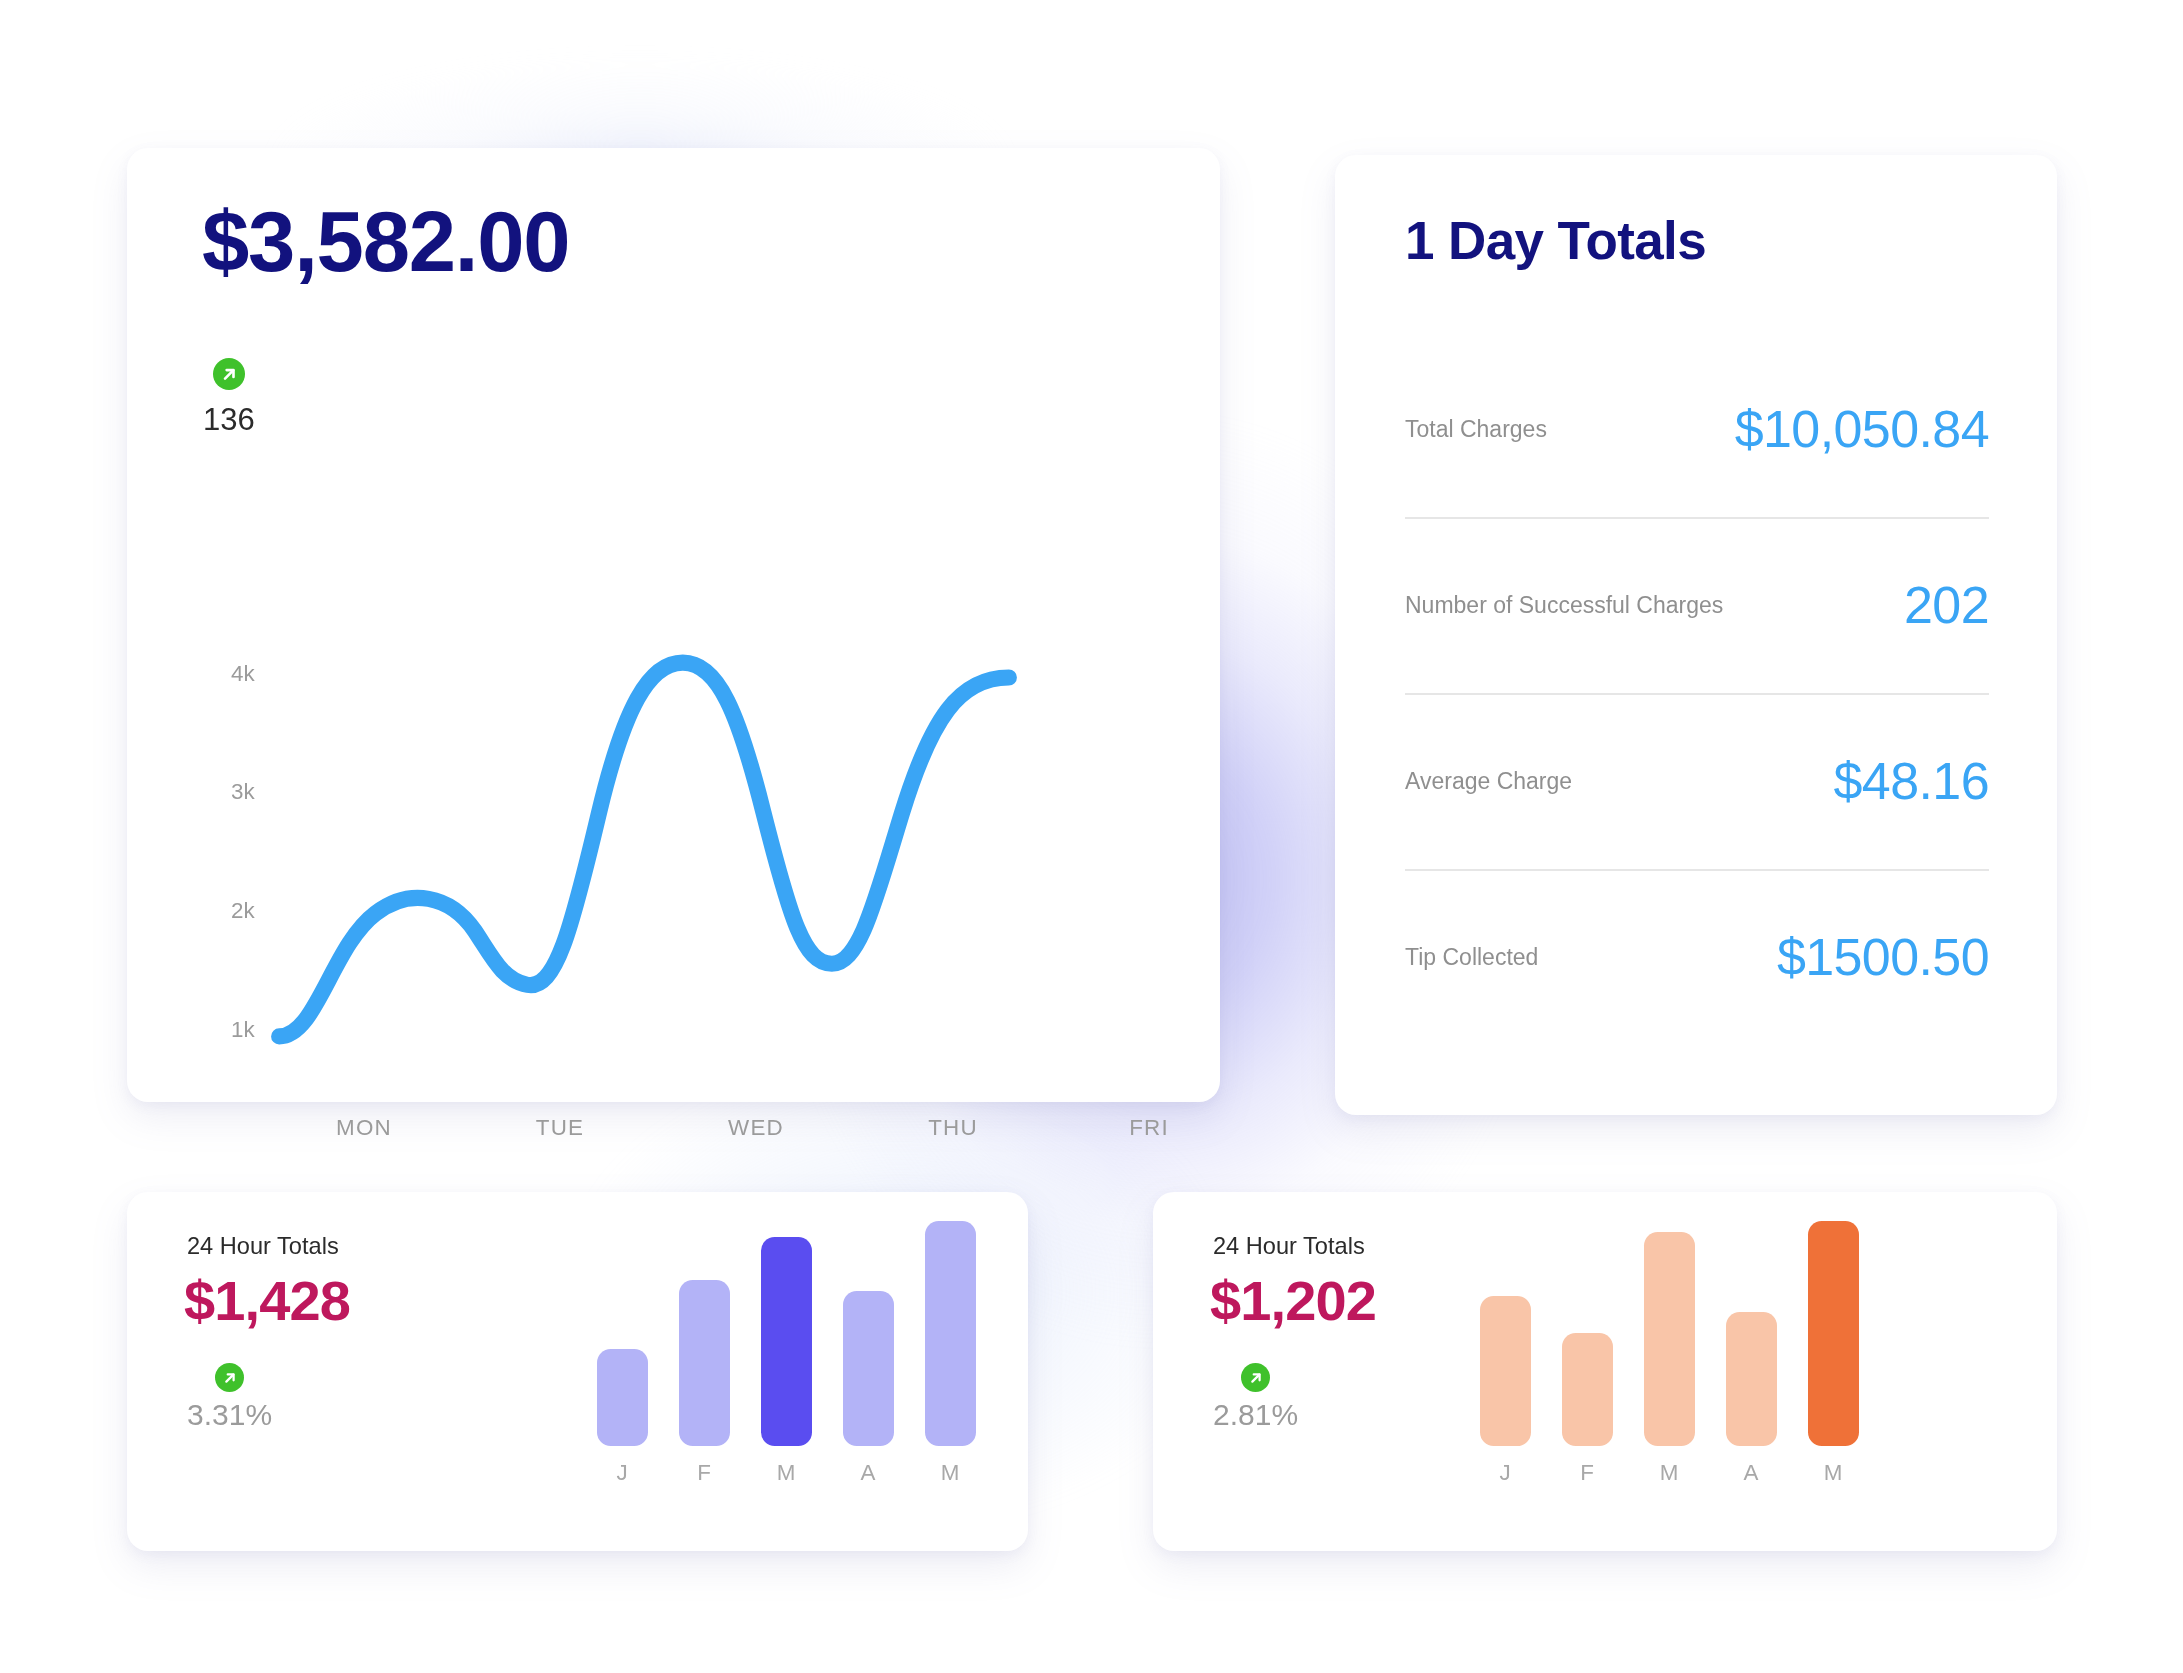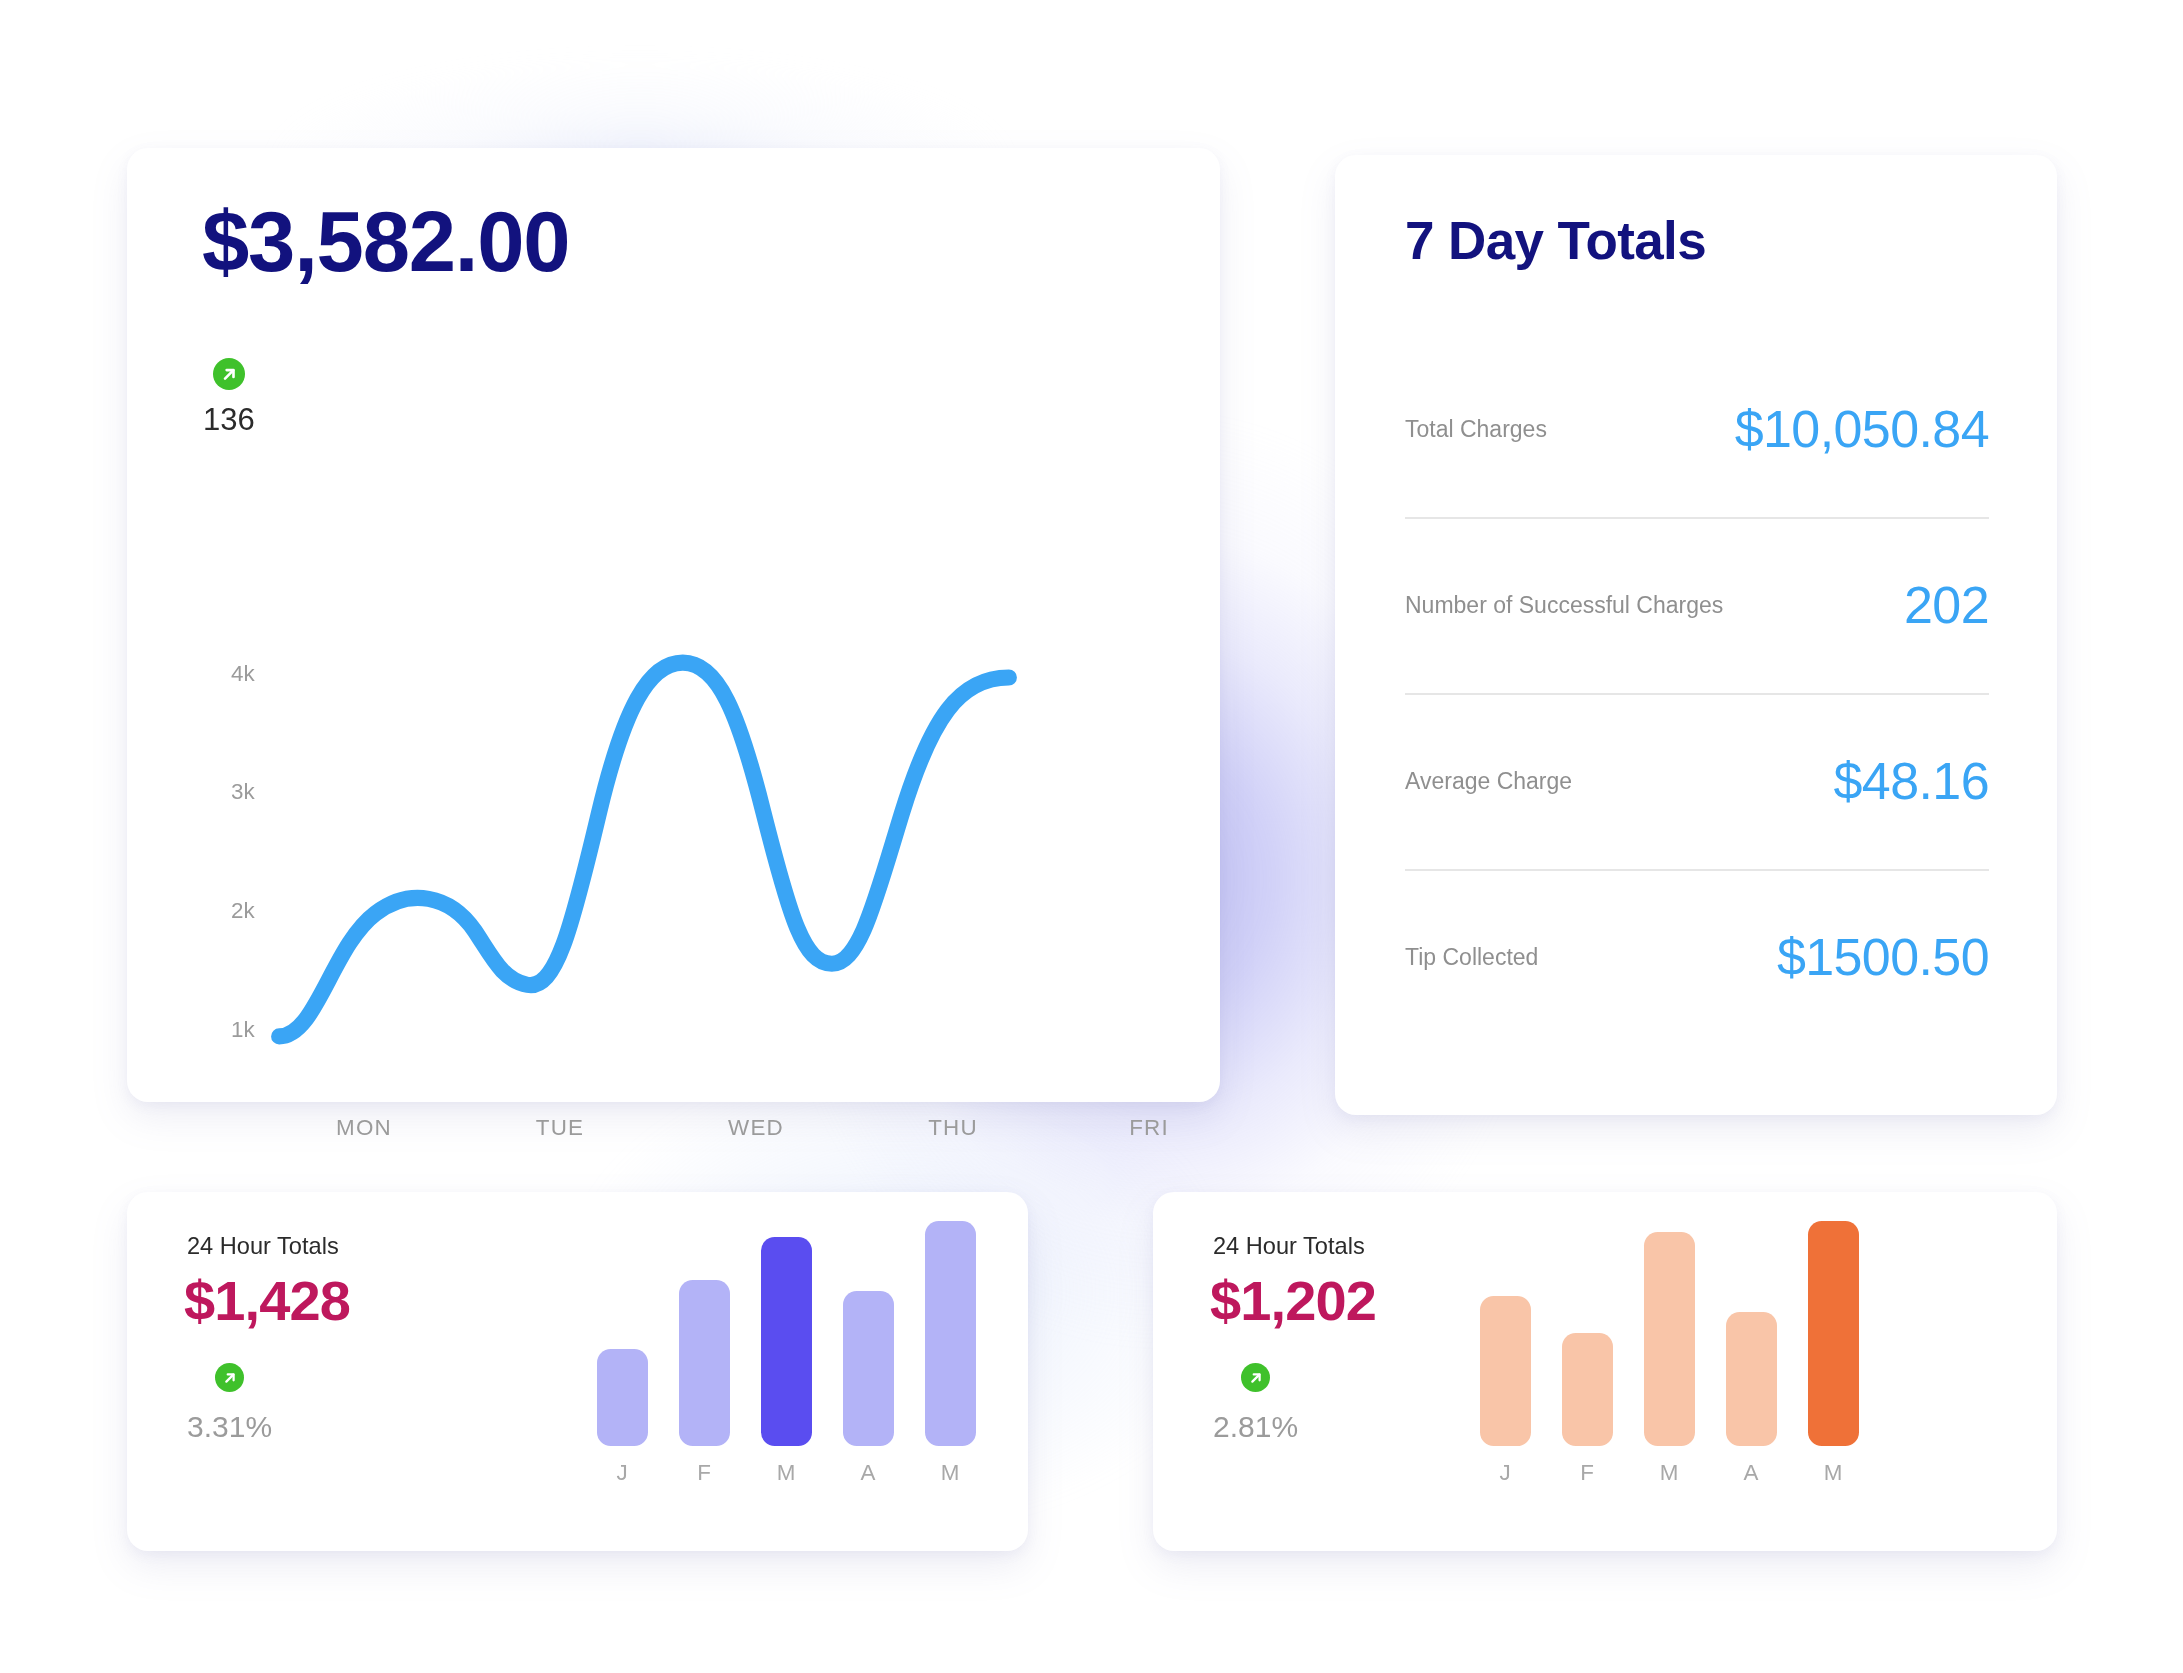--- a/index.html
+++ b/index.html
@@ -195,21 +195,21 @@
   .sm-amount {
     position: absolute;
     left: 57px; top: 81px;
     font-size: 56px;
     font-weight: 700;
     color: #be185d;
     letter-spacing: -0.9px;
     line-height: 1;
     white-space: nowrap;
   }
-  .sm-delta { left: 60px; top: 171px; gap: 20px; }
+  .sm-delta { left: 60px; top: 171px; gap: 8px; }
   .sm-delta .delta-text { font-size: 30px; color: #9b9b9b; }
 
   
   .bars {
     position: absolute;
     top: 25px;
     height: 267px;
     display: flex;
     align-items: flex-end;
     gap: 0;
@@ -285,21 +285,21 @@
 
     <div class="axis-label x-label" style="left:237px">MON</div>
     <div class="axis-label x-label" style="left:433px">TUE</div>
     <div class="axis-label x-label" style="left:629px">WED</div>
     <div class="axis-label x-label" style="left:826px">THU</div>
     <div class="axis-label x-label" style="left:1022px">FRI</div>
   </div>
 
   <div class="card" id="card-totals">
 
-    <div class="totals-title">7 Day Totals</div>
+    <div class="totals-title">1 Day Totals</div>
 
     <div class="totals-list">
 
       <div class="totals-row">
         <span class="totals-label">Total Charges</span>
         <span class="totals-value">$10,050.84</span>
       </div>
 
       <div class="totals-row">
         <span class="totals-label">Number of Successful Charges</span>

